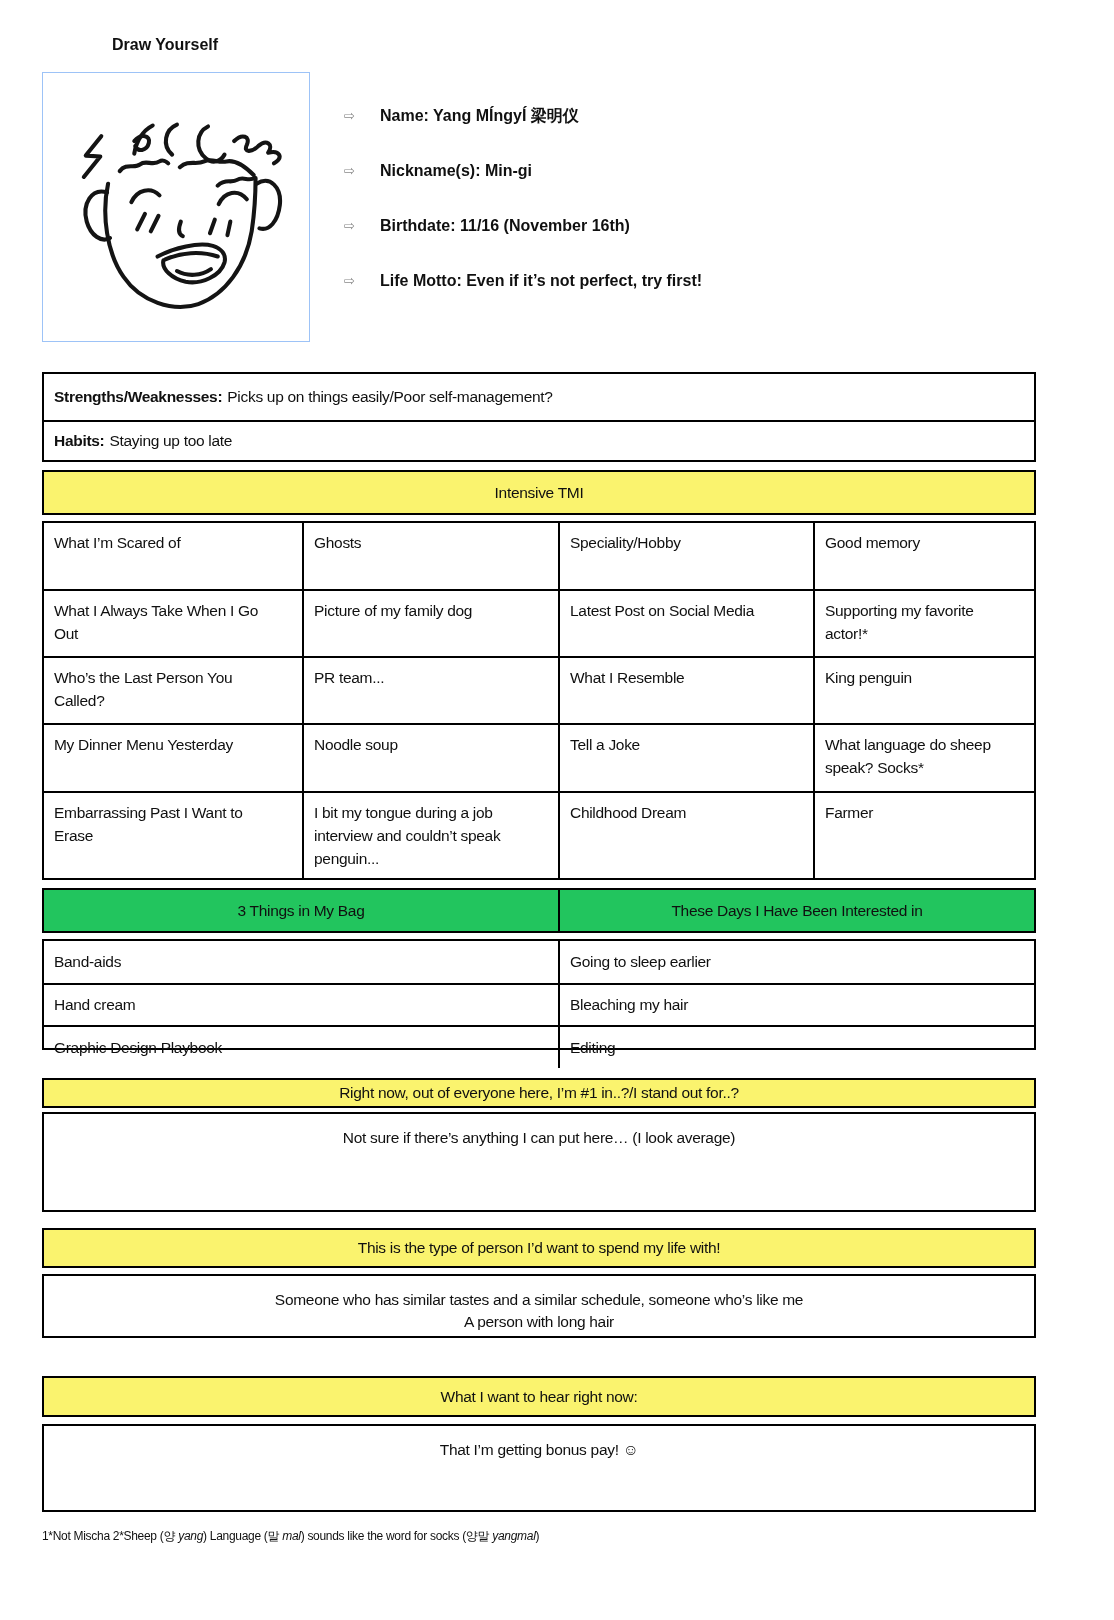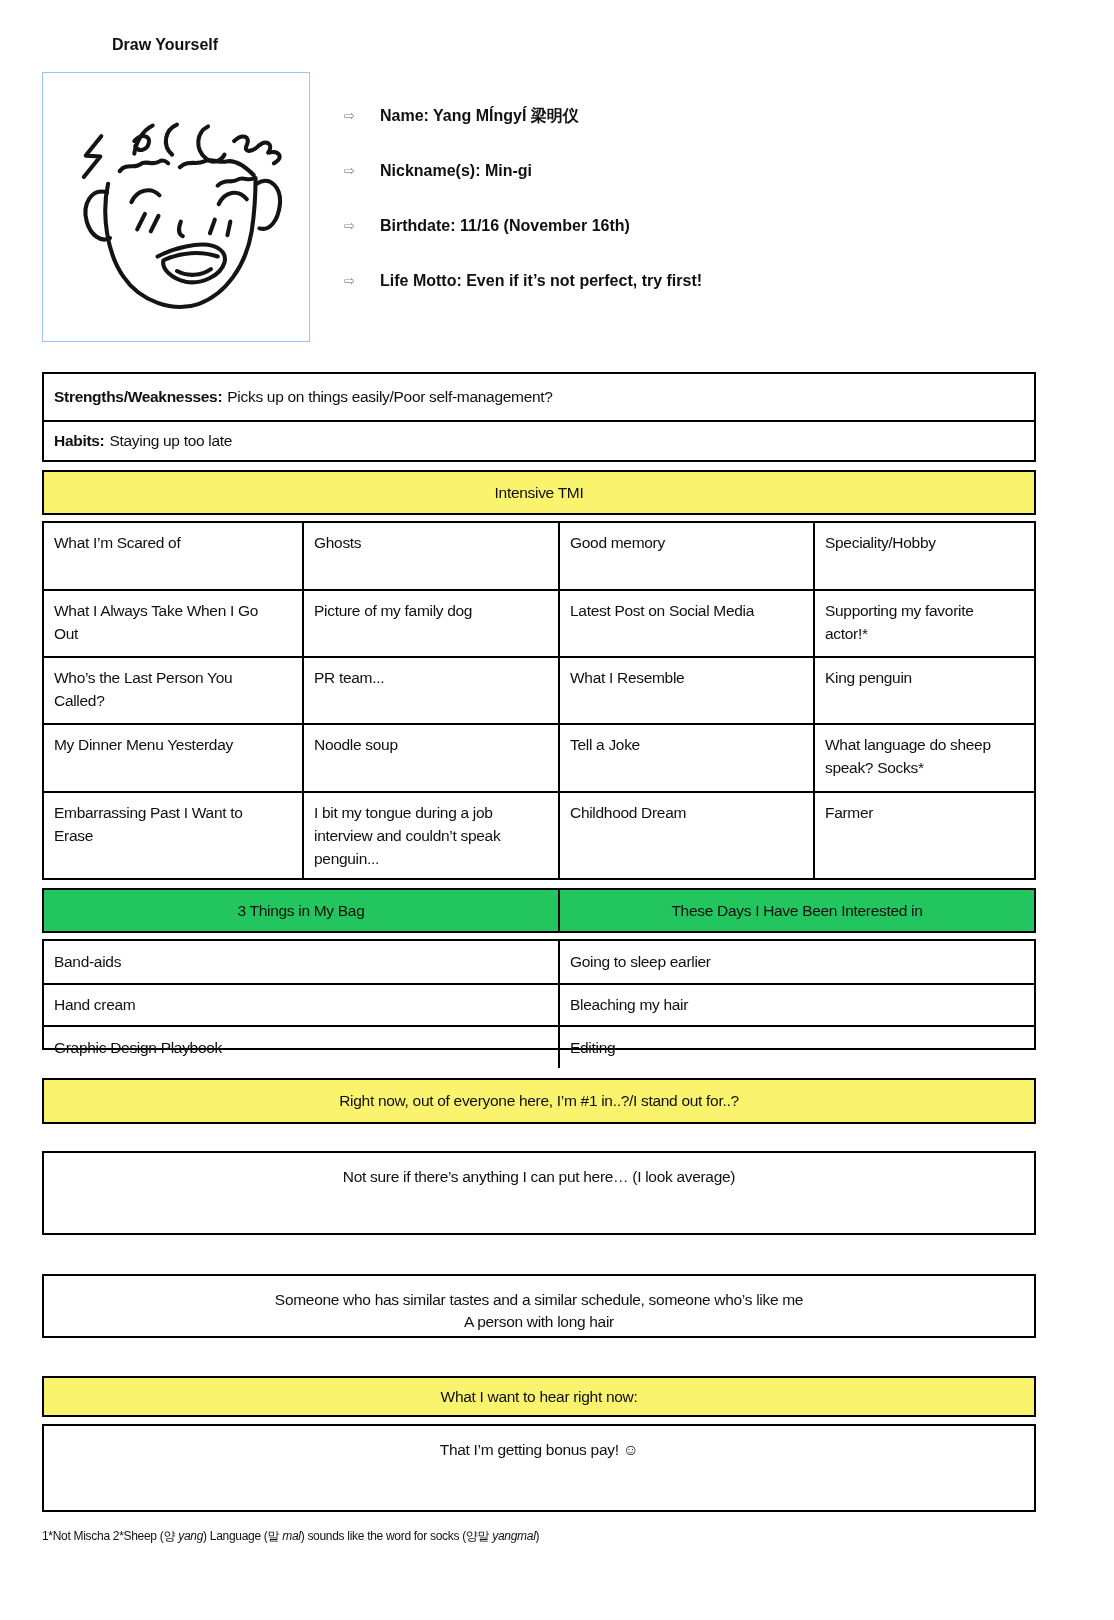--- a/index.html
+++ b/index.html
@@ -27,41 +27,41 @@
   .rowA + .rowA { border-top:2px solid #000; }
   .rowA .lbl { font-weight:bold; }
   .rowA .val { margin-left:5px; }
 
   
   .yellow { background:#FAF36E; display:flex; align-items:center; justify-content:center; text-align:center; }
   .tblB { top:470px; height:45px; }
   .tblD { top:888px; height:45px; display:grid; grid-template-columns:514px 476px; }
   .tblD .ycell { display:flex; align-items:center; justify-content:center; background:#22c55e; }
   .tblD .ycell + .ycell { border-left:2px solid #000; }
-  .sec1h { top:1078px; height:46px; }
+  .sec1h { top:1078px; height:30px; }
   .sec2h { top:1228px; height:40px; }
   .sec3h { top:1376px; height:41px; }
 
   
   .tblC { top:521px; height:359px; display:grid;
           grid-template-columns:258px 256px 255px 221px;
           grid-template-rows:66px 67px 67px 68px 87px; }
   .tblC .cell { padding:8px 18px 4px 10px; border-left:2px solid #000; border-top:2px solid #000; line-height:23px; }
   .tblC .cell.c0 { border-left:none; }
   .tblC .cell.r0 { border-top:none; }
 
   
   .tblE { top:939px; height:111px; display:grid; grid-template-columns:514px 476px; grid-template-rows:42px 42px 43px; }
   .tblE .cell { display:flex; align-items:center; padding-left:10px; border-left:2px solid #000; border-top:2px solid #000; }
   .tblE .cell.c0 { border-left:none; }
   .tblE .cell.r0 { border-top:none; }
 
   
   .abox { text-align:center; padding-top:13px; line-height:22px; }
-  .sec1b { top:1151px; height:84px;text-align:center; }
+  .sec1b { top:1112px; height:100px;text-align:center; }
   .sec2b { top:1274px; height:64px; }
   .sec3b { top:1424px; height:88px; }
 
   .footer { position:absolute; left:42px; top:1528px; font-size:12px; letter-spacing:-0.3px; }
   .footer .it { font-style:italic; }
 
   svg.portrait { display:block; margin:4px auto 0 auto; }
 </style>
 </head>
 <body>
@@ -127,22 +127,22 @@
     </div>
   </div>
 
   <div class="tbl tblB yellow cond">
     <span>Intensive TMI</span>
   </div>
 
   <div class="tbl tblC cond">
     <div class="cell r0 c0">What I’m Scared of</div>
     <div class="cell r0">Ghosts</div>
+    <div class="cell r0">Speciality/Hobby</div>
     <div class="cell r0">Good memory</div>
-    <div class="cell r0">Speciality/Hobby</div>
     <div class="cell c0">What I Always Take When I Go Out</div>
     <div class="cell">Picture of my family dog</div>
     <div class="cell">Latest Post on Social Media</div>
     <div class="cell">Supporting my favorite actor!*</div>
     <div class="cell c0">Who’s the Last Person You Called?</div>
     <div class="cell">PR team...</div>
     <div class="cell">What I Resemble</div>
     <div class="cell">King penguin</div>
     <div class="cell c0">My Dinner Menu Yesterday</div>
     <div class="cell">Noodle soup</div>
@@ -168,20 +168,23 @@
     <div class="cell">Editing</div>
   </div>
 
   <div class="tbl sec1h yellow cond">
     <span>Right now, out of everyone here, I’m #1 in..?/I stand out for..?</span>
   </div>
   <div class="tbl sec1b abox cond">
     <div>Not sure if there’s anything I can put here… (I look average)</div>
   </div>
 
+  <div class="tbl sec2h yellow cond">
+    <span>This is the type of person I’d want to spend my life with!</span>
+  </div>
   <div class="tbl sec2b abox cond">
     <div>Someone who has similar tastes and a similar schedule, someone who’s like me</div>
     <div>A person with long hair</div>
   </div>
 
   <div class="tbl sec3h yellow cond">
     <span>What I want to hear right now:</span>
   </div>
   <div class="tbl sec3b abox cond">
     <div>That I’m getting bonus pay! ☺</div>

